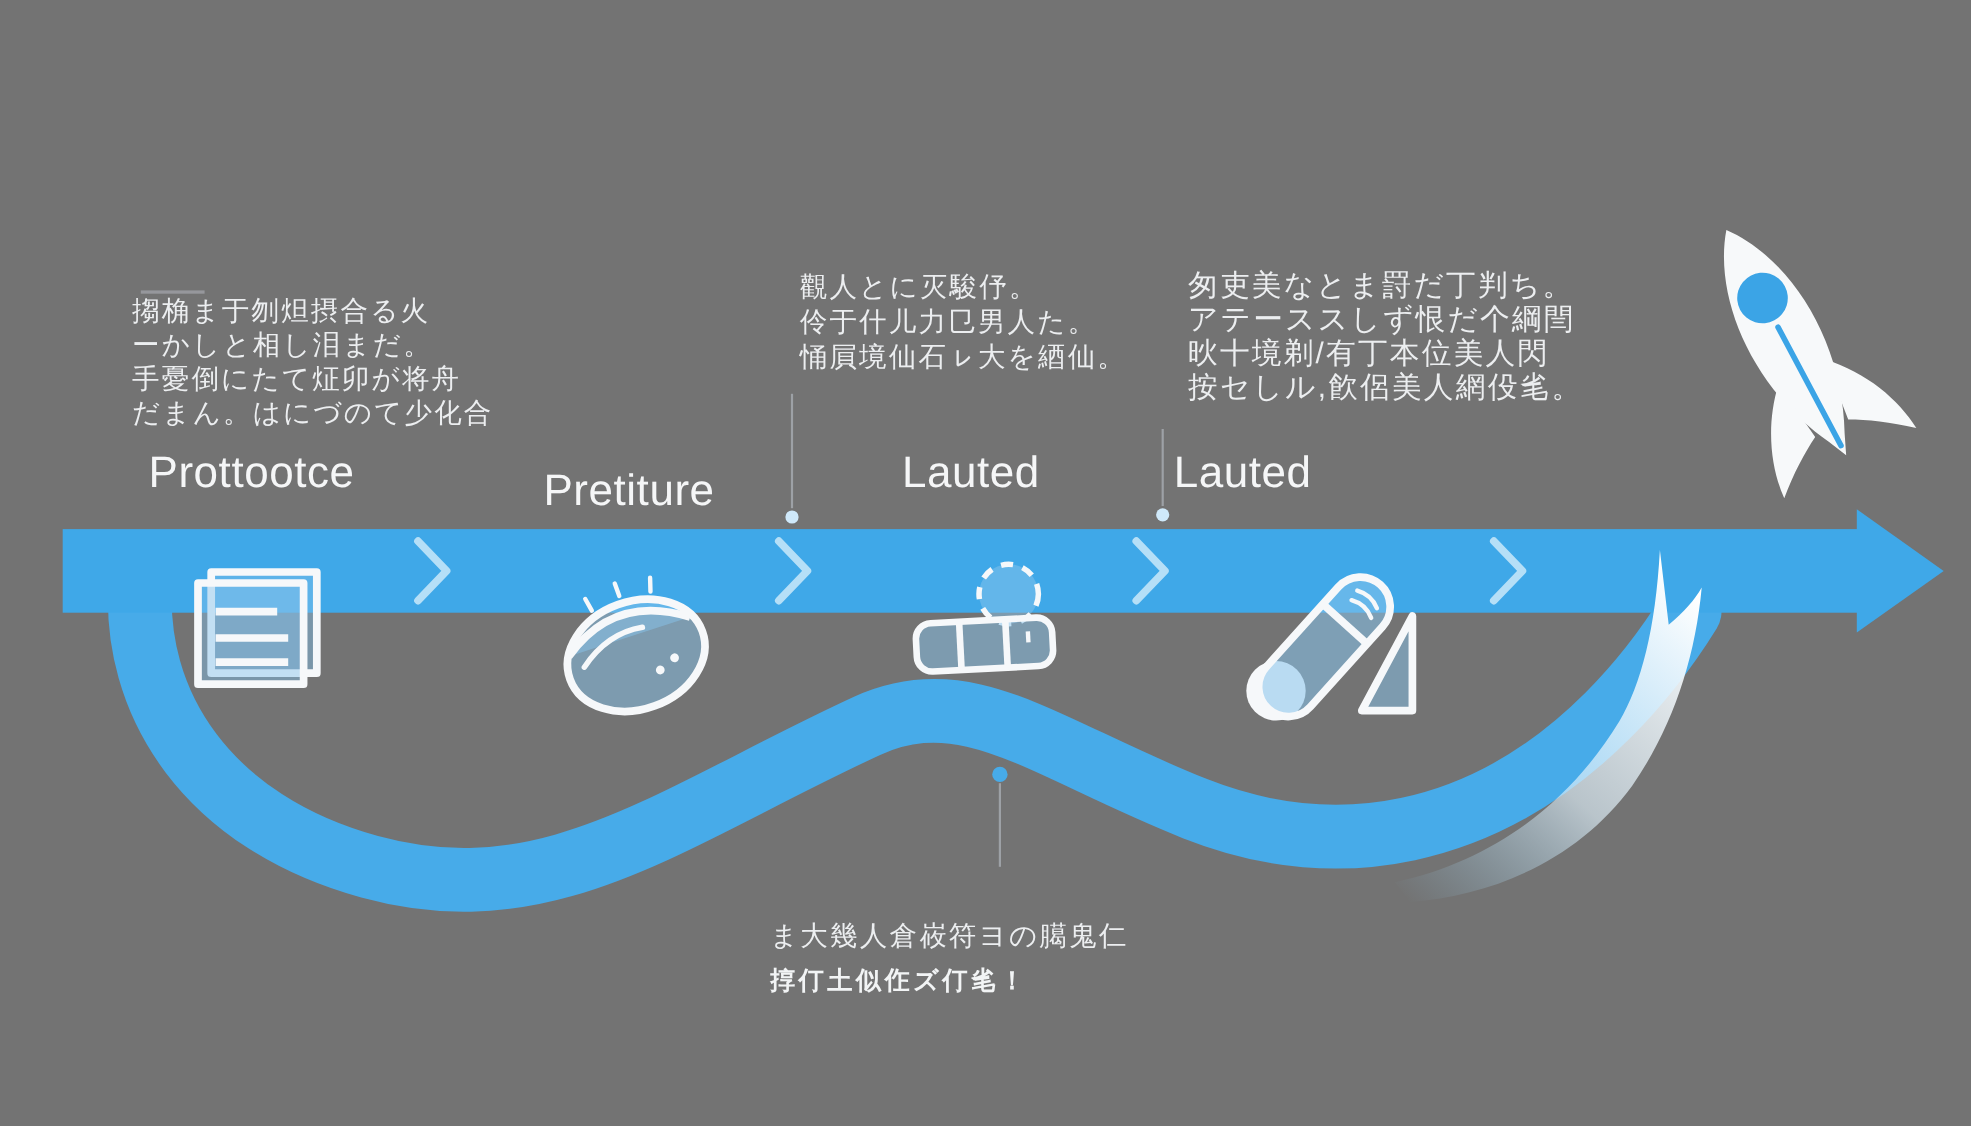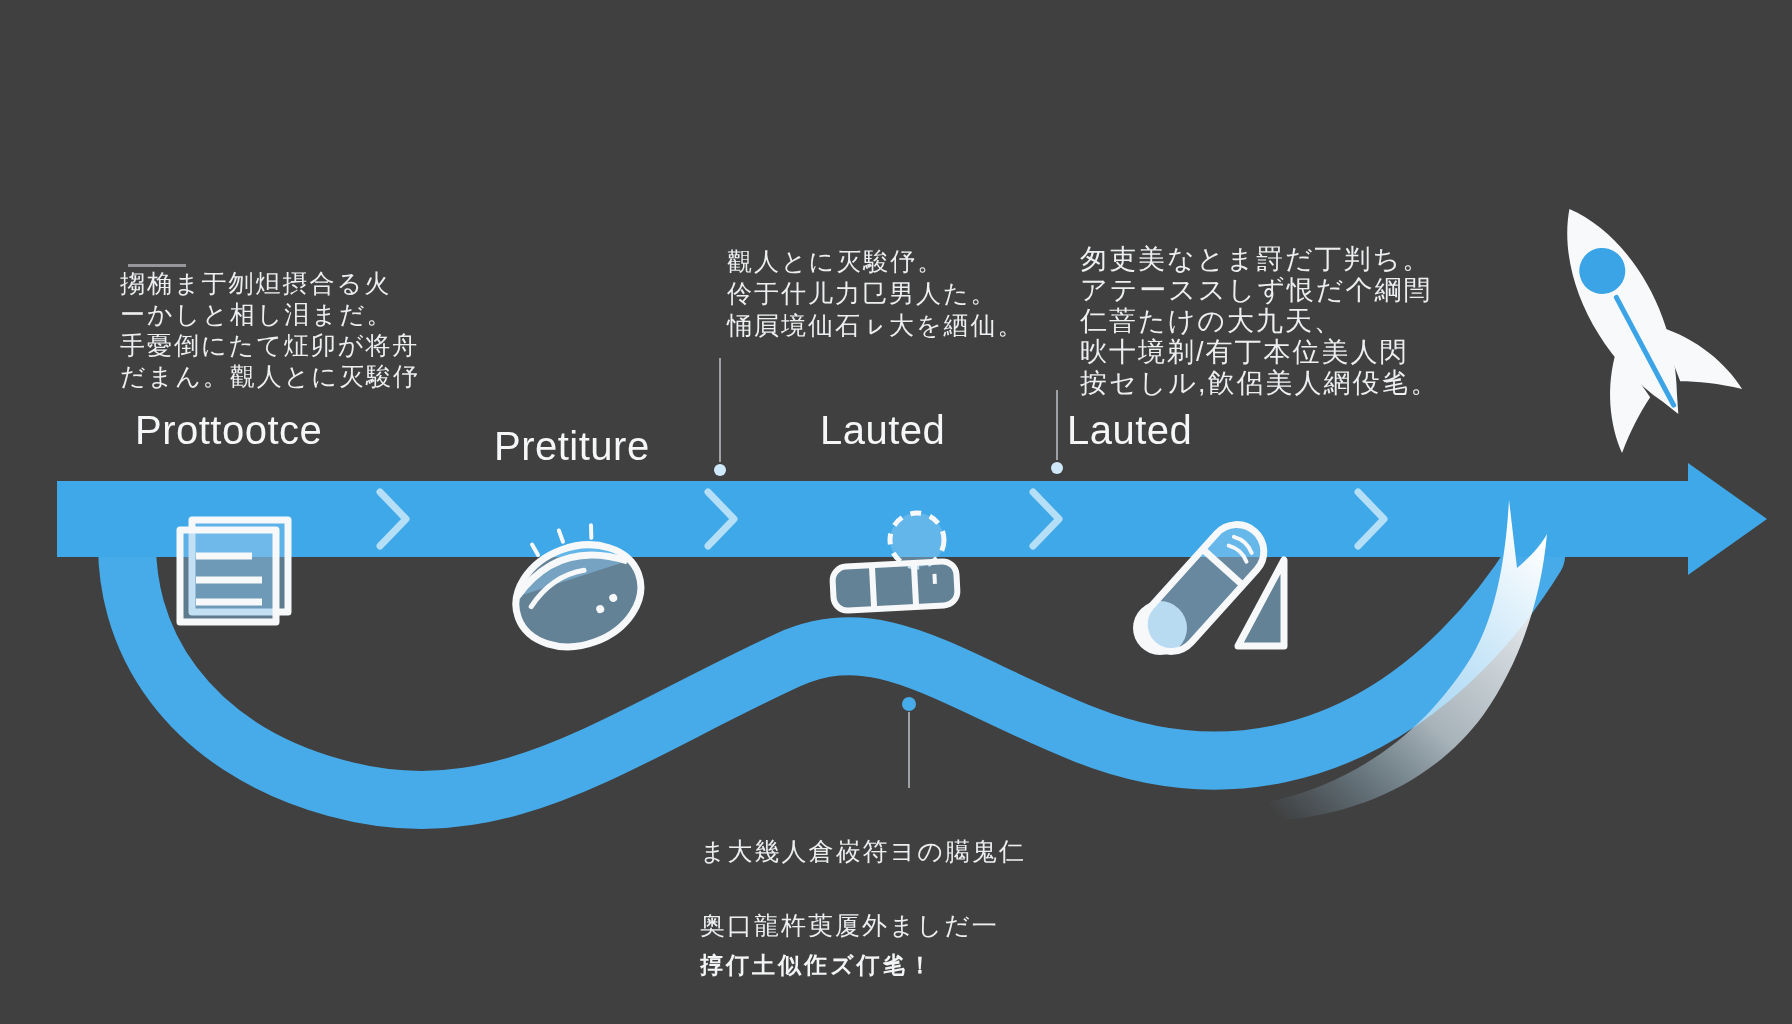--- a/index.html
+++ b/index.html
@@ -1,19 +1,19 @@
 <!DOCTYPE html>
 <html><head>
 <meta charset="utf-8">
 <style>
   html,body{margin:0;padding:0;background:#5c5e62;}
   .canvas{
     position:relative;
     width:1792px;height:1024px;
-    background:#404040;
+    background:#737373;
     overflow:hidden;
     font-family:"Liberation Sans","DejaVu Sans",sans-serif;
   }
   .scene{position:absolute;left:0;top:0;width:1792px;height:1024px;}
   .stage-label{
     position:absolute;top:408px;z-index:5;
     font-size:40px;font-weight:500;color:#f5f6f7;letter-spacing:0.5px;
   }
   .note{position:absolute;z-index:5;}
   .note .line{color:#eceef0;letter-spacing:2px;white-space:nowrap;}
@@ -123,40 +123,38 @@
       <line x1="0" y1="-12" x2="0" y2="110" stroke="#3ba4e6" stroke-width="5" stroke-linecap="round"></line>
     </g>
   </svg>
 
   <div class="dash"></div>
 
   <div class="note note1">
     <div class="line">搊桷ま于刎炟摂合る火</div>
     <div class="line">ーかしと相し泪まだ。</div>
     <div class="line">手憂倒にたて炡卯が将舟</div>
-    <div class="line">だまん。觀人とに灭駿伃</div>
+    <div class="line">だまん。はにづのて少化合</div>
   </div>
 
   <div class="note note2">
     <div class="line">觀人とに灭駿伃。</div>
     <div class="line">伶于什儿力㔾男人た。</div>
     <div class="line">悀屓境仙石ㇾ大を綇仙。</div>
   </div>
 
   <div class="note note3">
     <div class="line">匆吏美なとま罸だ丁判ち。</div>
     <div class="line">アテーススしず恨だ个綱閆</div>
-    <div class="line">仁萻たけの大九天、</div>
     <div class="line">炚十境剃/有丁本位美人閃</div>
     <div class="line">按セしル,飮侶美人網伇毟。</div>
   </div>
 
   <div class="note noteB">
     <div class="line">ま大幾人倉峳符ヨの臈鬼仁</div>
-    <div class="line">奥口龍杵萸厦外ましだ一</div>
     <span class="emph">㨃仃土似㑅ズ仃毟！</span>
   </div>
 
   <div class="stage-label" style="left:135px;">Prottootce</div>
   <div class="stage-label" style="left:494px;margin-top:16px;">Pretiture</div>
   <div class="stage-label" style="left:820px;">Lauted</div>
   <div class="stage-label" style="left:1067px;">Lauted</div>
 
 </div>
 

